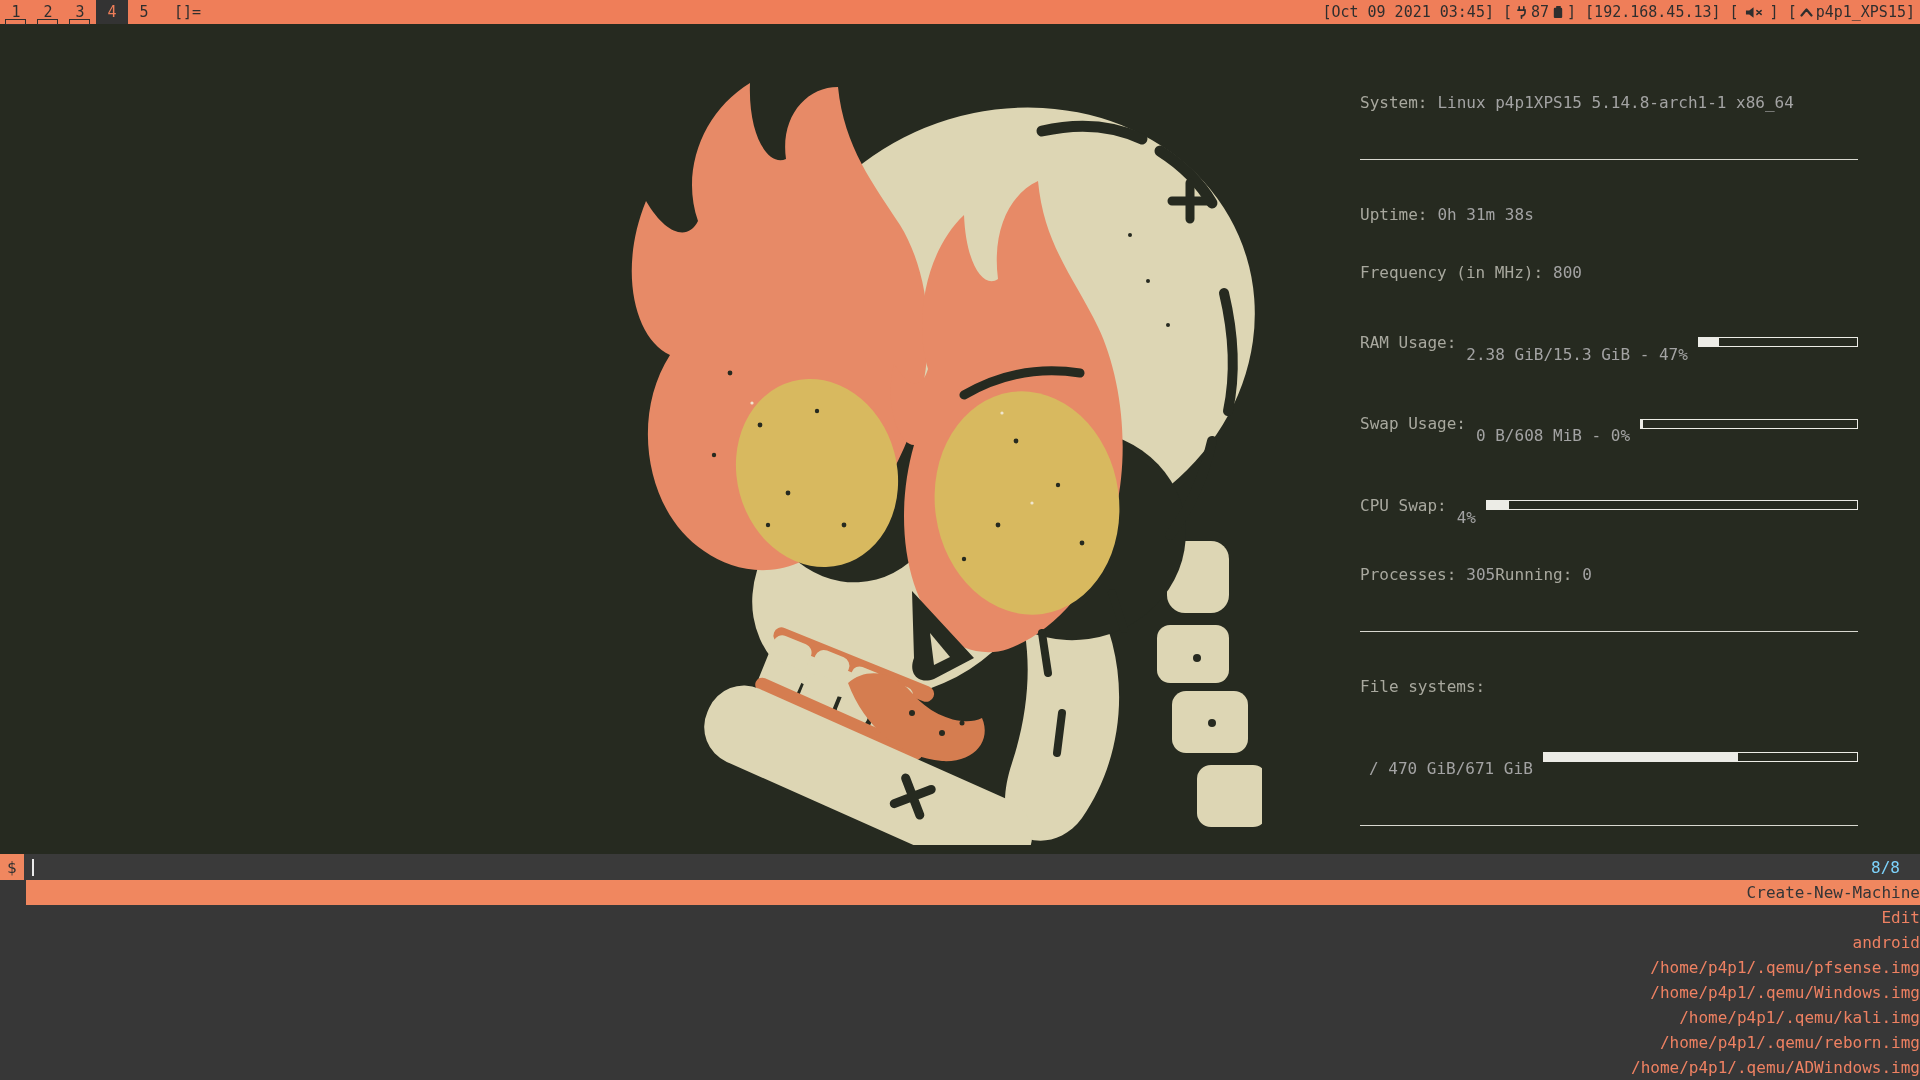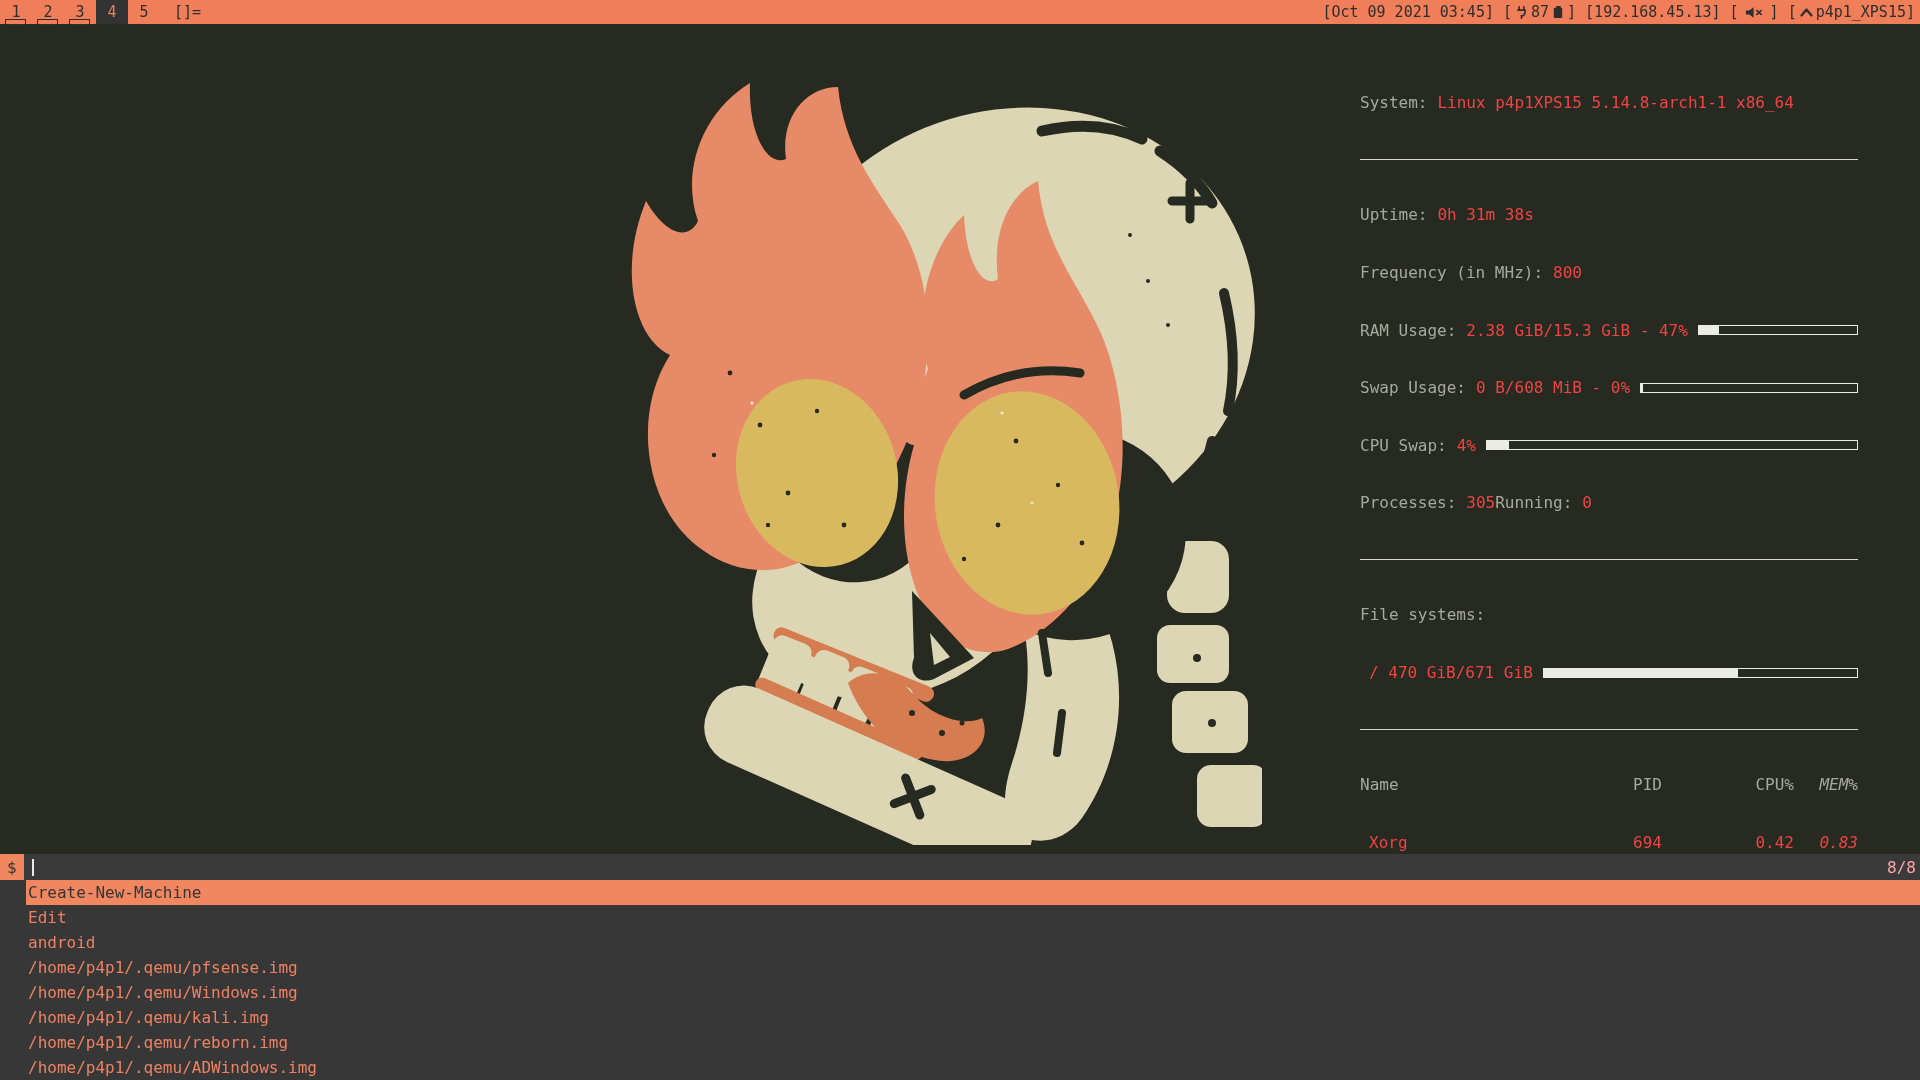--- a/index.html
+++ b/index.html
@@ -21,42 +21,42 @@
   .layoutsym{margin-left:14px;display:flex;align-items:center;}
   .statusright{margin-left:auto;display:flex;align-items:center;padding-right:5px;}
   .seg{display:flex;align-items:center;margin-left:9px;white-space:pre;}
   .seg svg{display:block;margin:0 3px;}
   
   .conky{
     position:absolute;left:1360px;top:55px;width:498px;
     font-size:16px;line-height:19.2px;color:#ecece6;z-index:20;white-space:pre;
   }
   .lb{color:#a8a89e;}
-  .vl{color:#ef4444;}
+  .vl{color:#a3a3a3;margin-top:24px;}
   .ml{margin-left:10px;}
   .ml2{}
   .rule{border:none;border-top:1px solid #d8d8d0;margin:8px 0 7px 0;}
   .rowline{display:flex;align-items:center;}
   .bar{flex:1;height:10px;border:1px solid #ecece6;margin-left:10px;box-sizing:border-box;}
   .bar .fill{display:block;height:100%;background:#ecece6;}
   .prow{display:flex;}
   .pname{padding-left:9px;flex:1;}
   .ppid{width:95px;}
   .pcpu{width:66px;text-align:right;}
   .pmem{width:64px;text-align:right;font-style:italic;}
   .site{padding-left:9px;}
   
   .dmenu{position:absolute;left:0;top:854px;width:1920px;z-index:40;font-size:16px;}
   .pbar{height:26px;background:#3a3a3a;display:flex;align-items:center;}
   .prompt{background:#f0875f;color:#333333;height:100%;display:flex;align-items:center;padding:0 7px;}
   .caret{width:2px;height:17px;background:#eaeaea;margin-left:8px;}
   .inputzone{flex:1;height:100%;display:flex;align-items:center;}
-  .count{margin-left:auto;color:#fca5a5;padding-right:4px;}
+  .count{margin-left:auto;color:#7dd3fc;padding-right:20px;}
   .menu-row{height:25px;background:#373737;padding-left:26px;box-sizing:border-box;}
-  .mr-inner{height:100%;display:flex;align-items:center;padding-left:2px;color:#ee8162;}
+  .mr-inner{height:100%;display:flex;align-items:center;padding-left:8px;color:#ee8162;justify-content:flex-end;}
   .menu-row.selected .mr-inner{background:#f0875f;color:#333537;}
   
   .wallpaper{position:absolute;left:612px;top:73px;width:650px;height:772px;z-index:1;pointer-events:none;}
 </style>
 </head>
 <body>
 
 <svg class="wallpaper" viewBox="0 0 650 772" xmlns="http://www.w3.org/2000/svg">
 
   <ellipse cx="400" cy="255" rx="245" ry="218" transform="rotate(-17 400 255)" fill="#ddd6b4"></ellipse>

